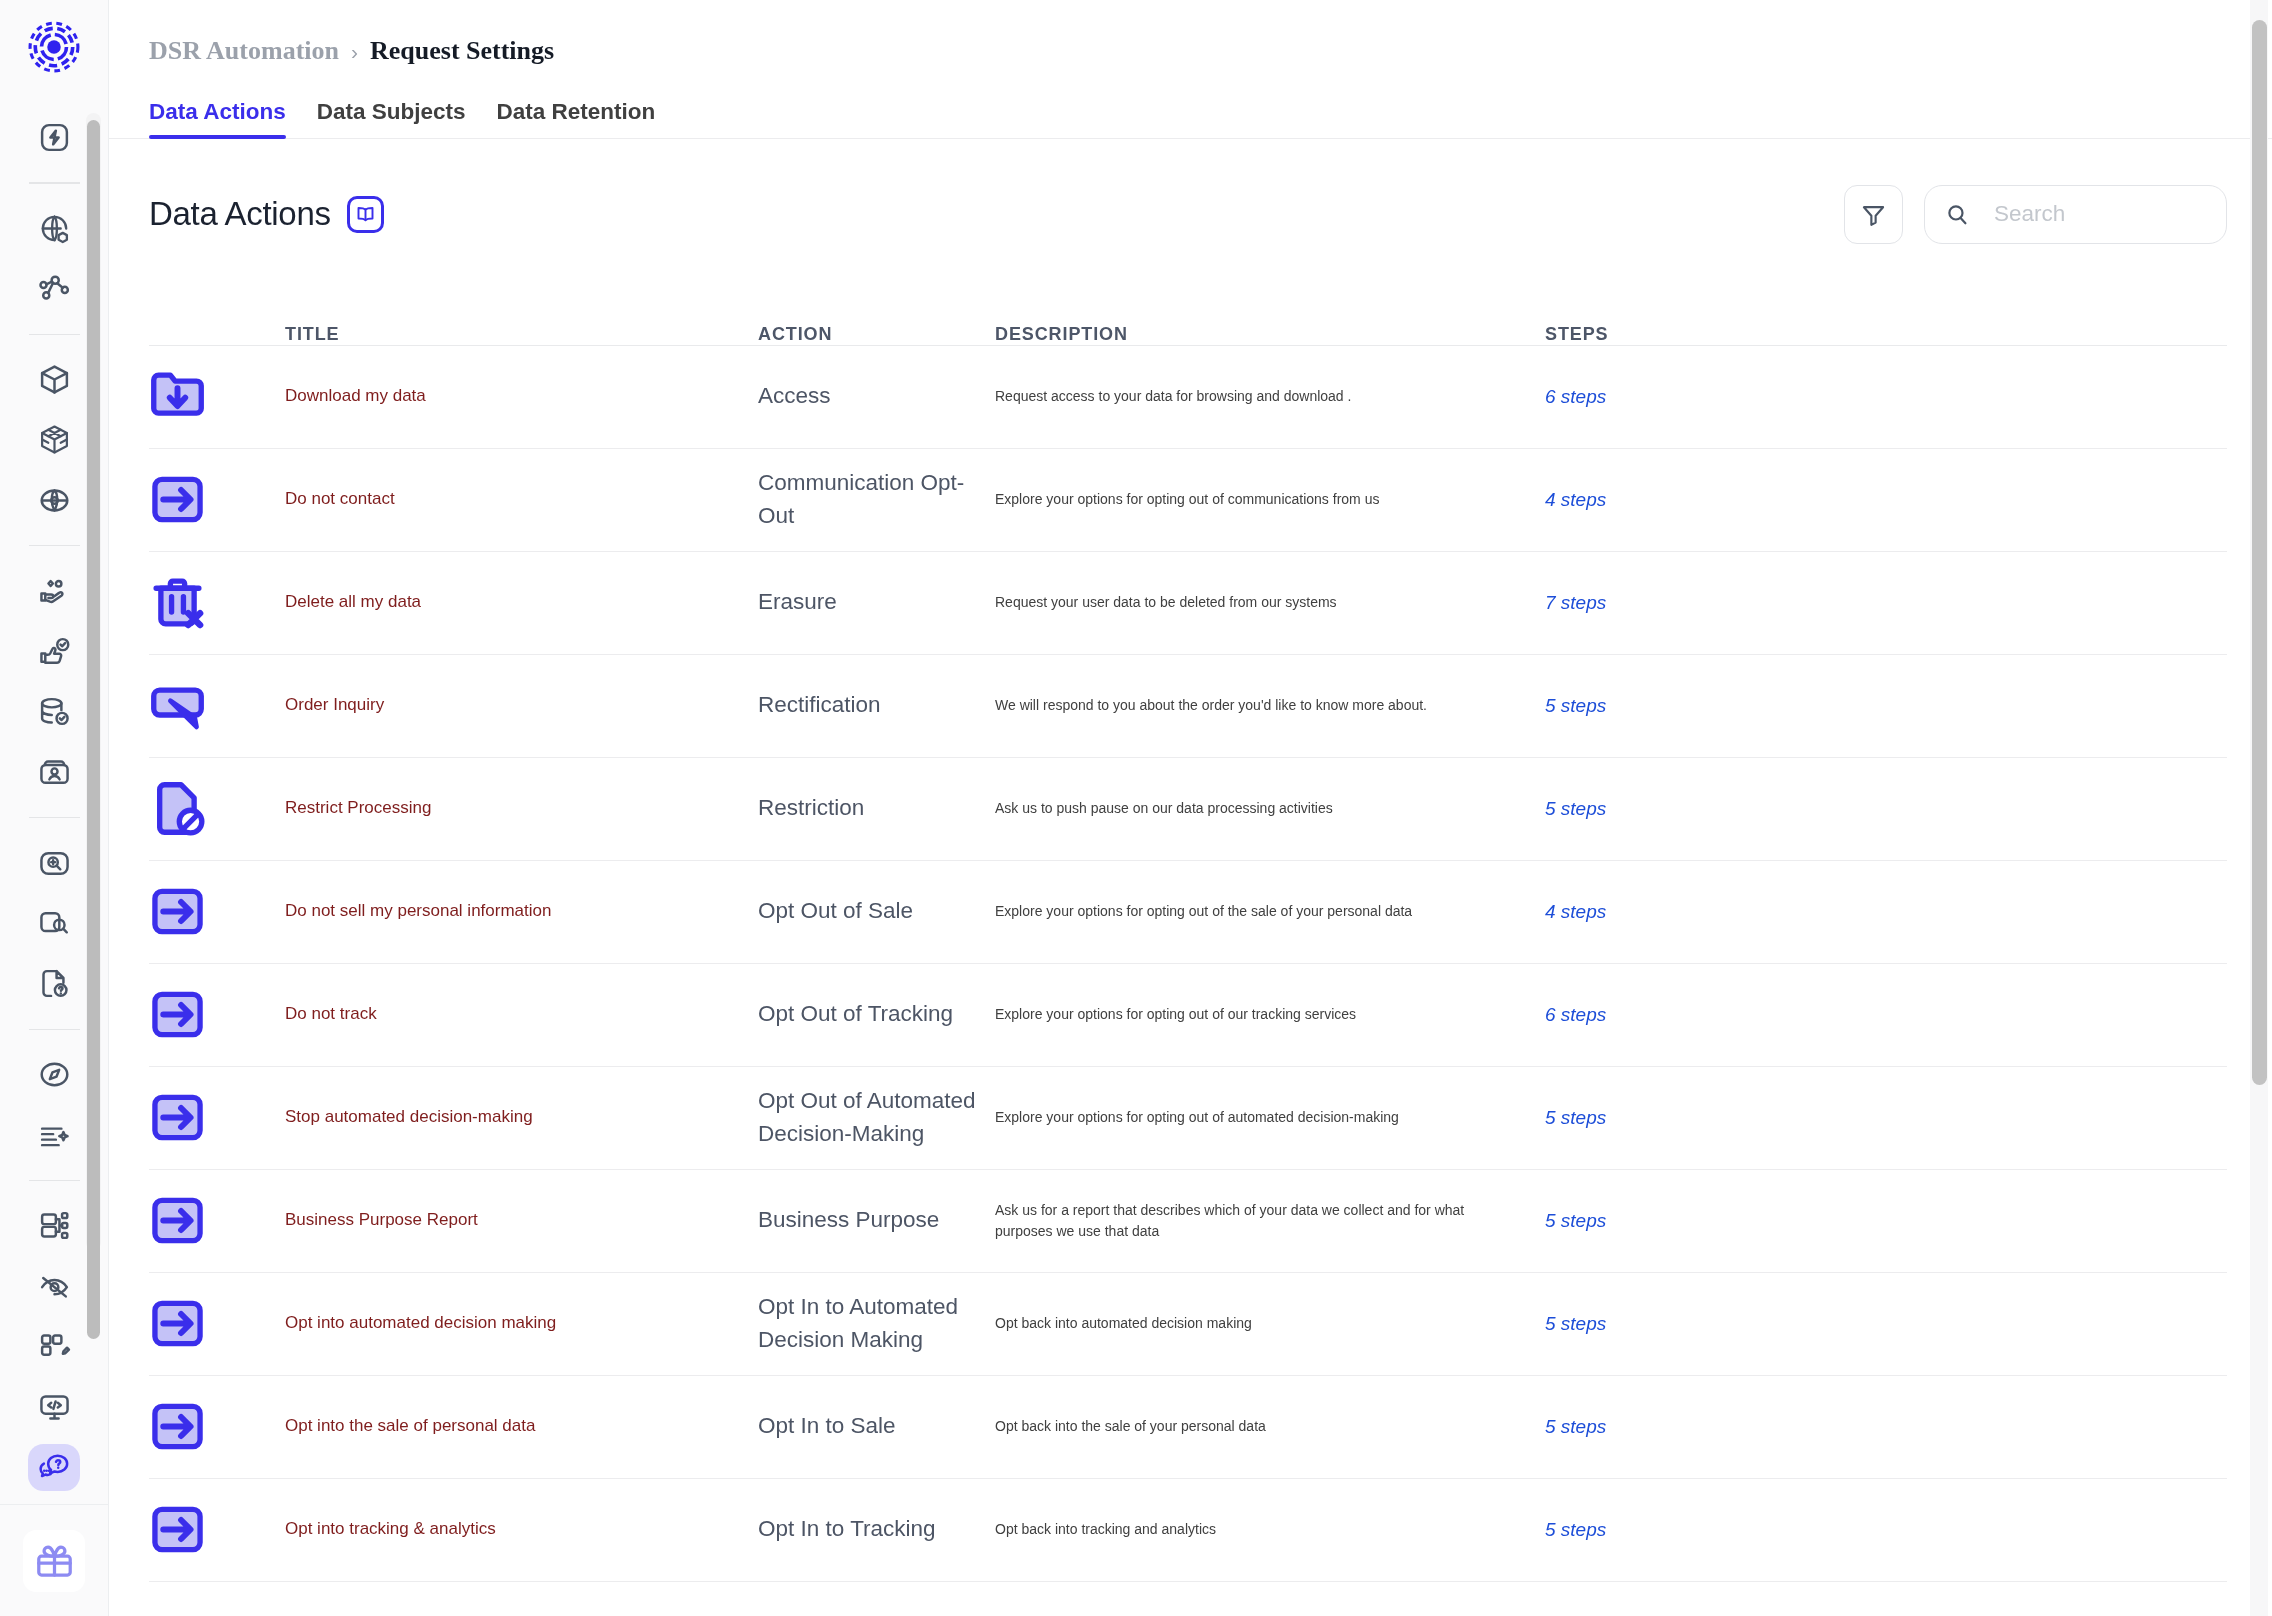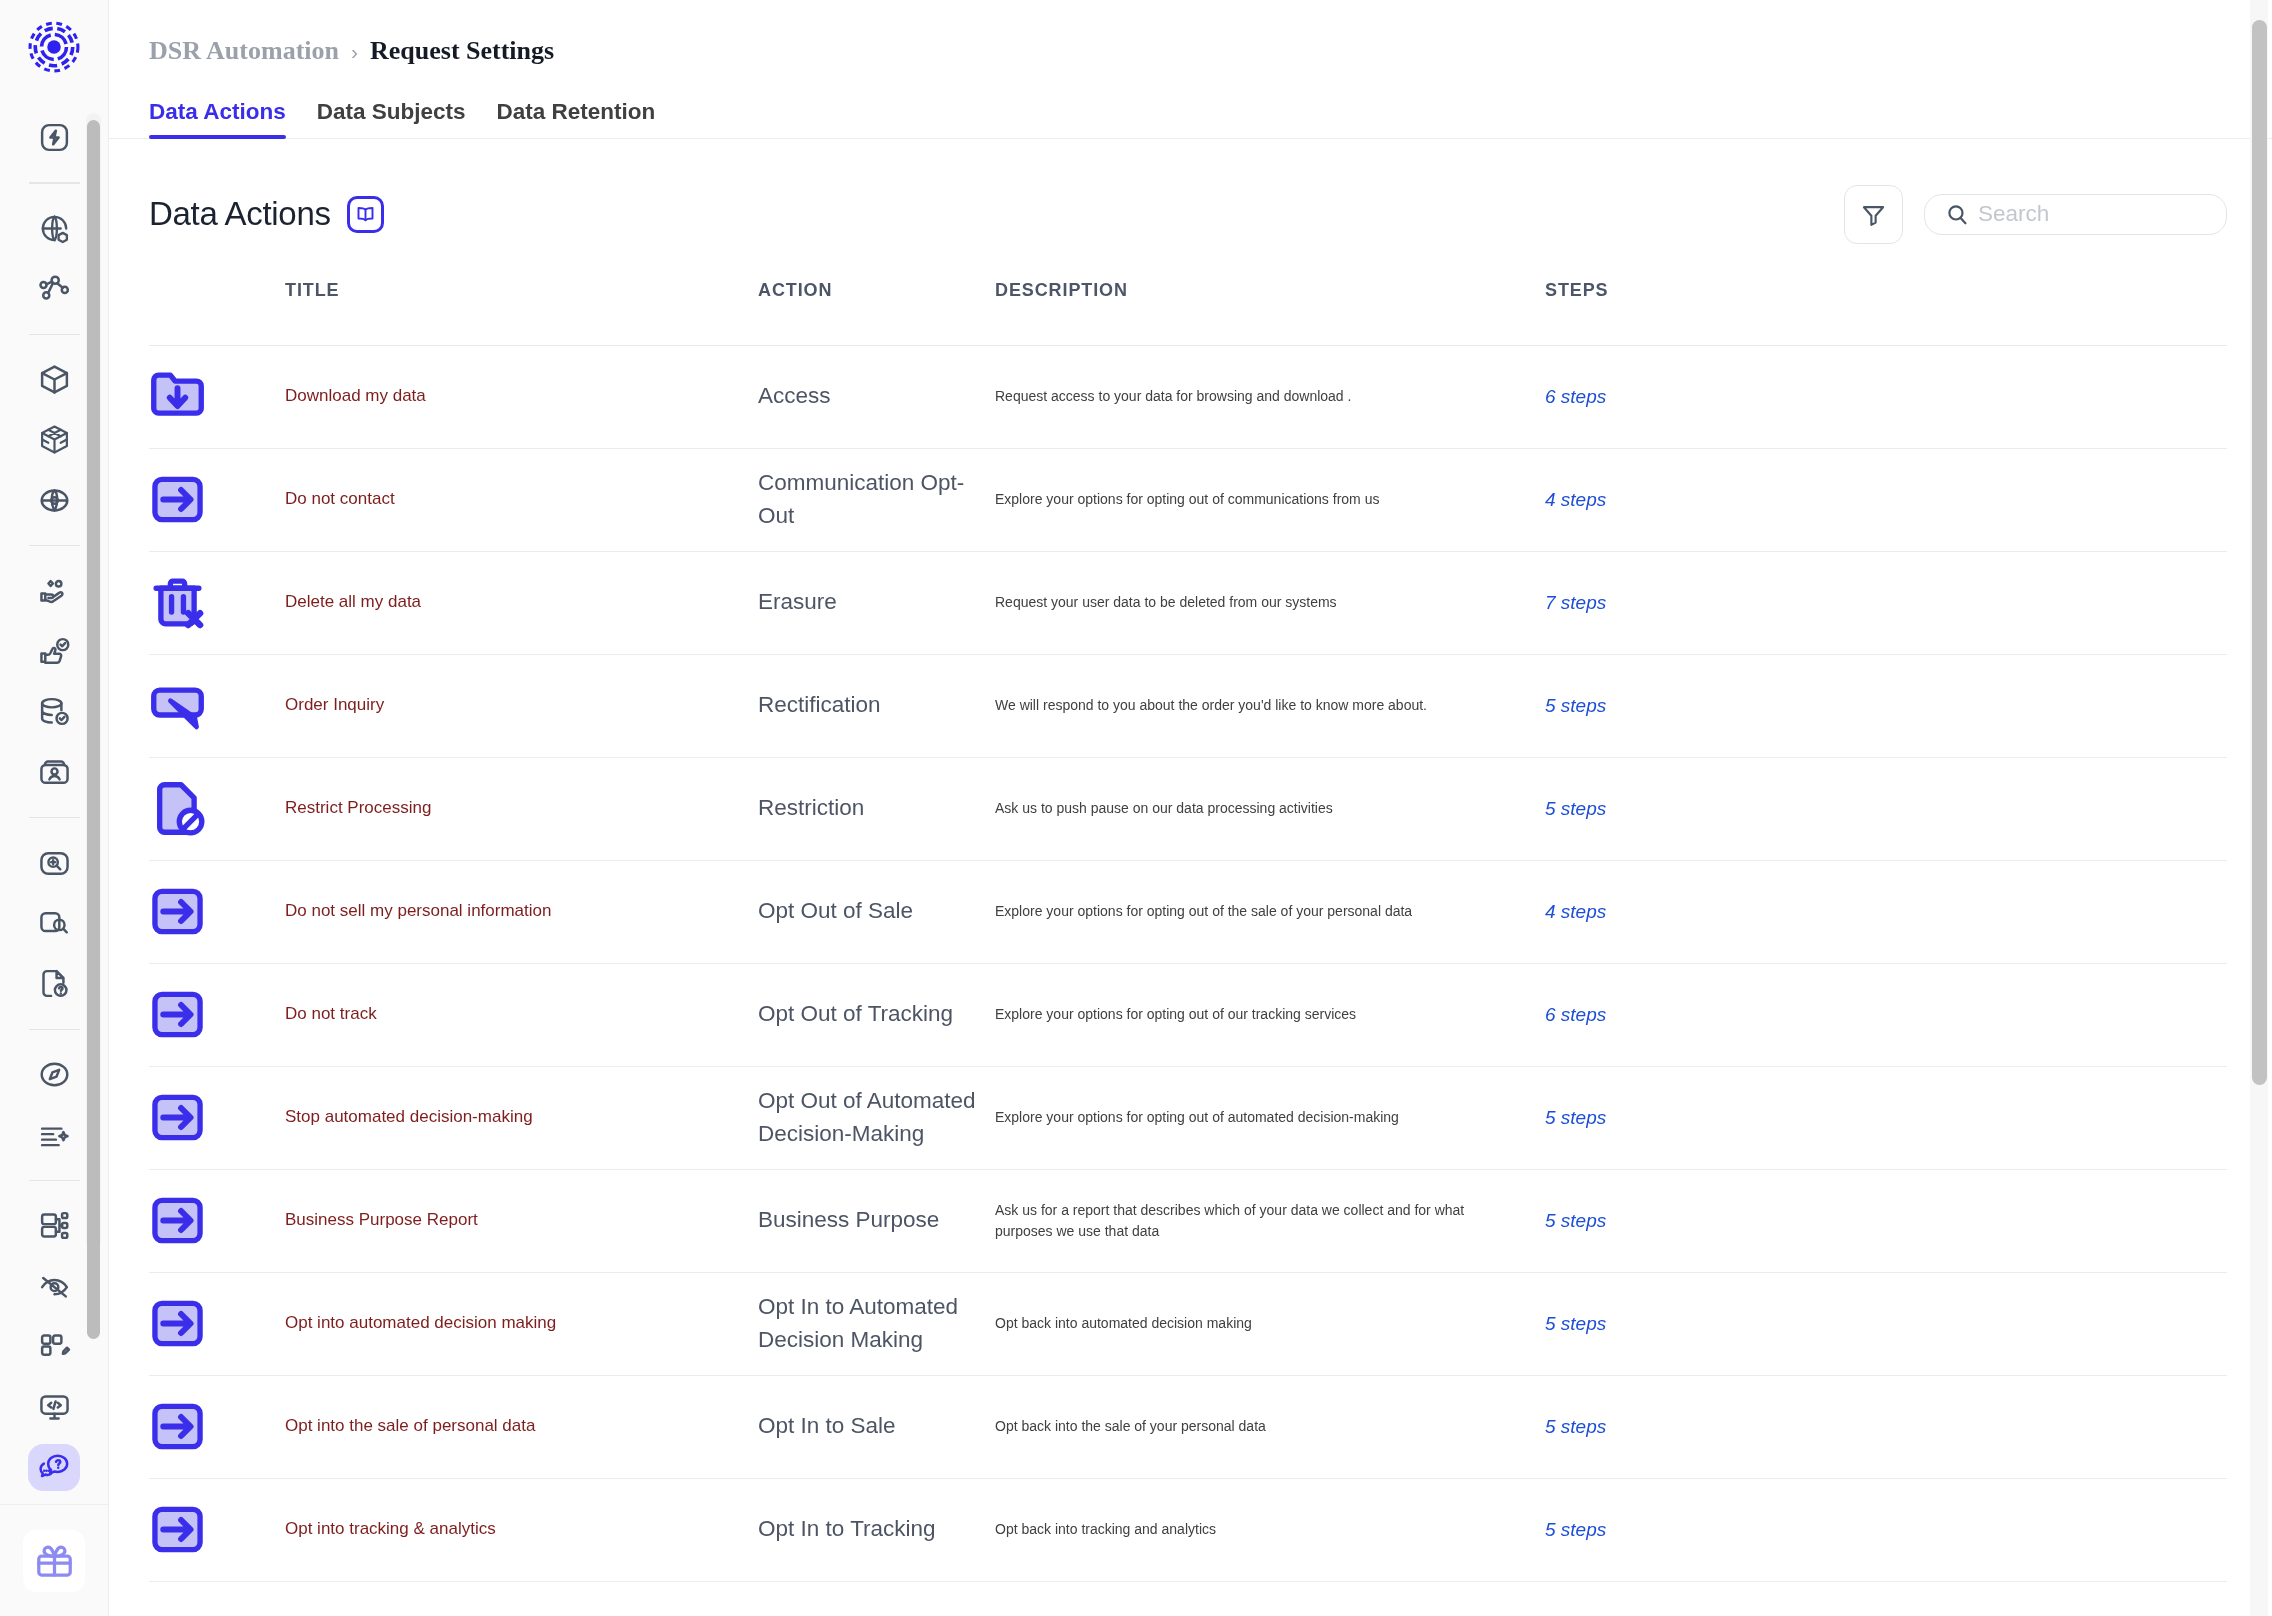--- a/index.html
+++ b/index.html
@@ -126,35 +126,35 @@
   }
   .book-btn svg { width: 21px; height: 21px; color: #3a2eeb; }
 
   .sh-right { display: flex; align-items: center; gap: 21px; }
   .filter-btn {
     width: 59px; height: 59px; border: 1.8px solid #e2e4e8; border-radius: 13px;
     display: flex; align-items: center; justify-content: center; background: #fff;
   }
   .filter-btn svg { width: 27px; height: 27px; color: #4a5565; }
   .search-box {
-    width: 303px; height: 41px; border: 1.8px solid #e2e4e8; border-radius: 18px;
-    display: flex; align-items: center; gap: 8px; padding: 0 20px; background: #fff;
+    width: 303px; height: 59px; border: 1.8px solid #e2e4e8; border-radius: 18px;
+    display: flex; align-items: center; gap: 24px; padding: 0 20px; background: #fff;
   }
   .search-box svg { width: 25px; height: 25px; color: #4a5565; flex: 0 0 auto; }
   .search-input {
     border: none; outline: none; background: transparent;
     font-family: "Liberation Sans", sans-serif;
     font-size: 22.5px; color: #1b2230; width: 100%;
   }
   .search-input::placeholder { color: #c3c7cd; }
 
   
   .table { padding: 0 46px 0 40px; margin-top: 36px; }
   .thead {
-    display: flex; align-items: flex-start;
+    display: flex; align-items: flex-end;
     height: 66px;
     border-bottom: 1.8px solid #e9eaec;
   }
   .th {
     font-size: 18px; font-weight: 700; color: #4d5668;
     letter-spacing: 0.9px;
   }
   .c-icon  { flex: 0 0 136px; }
   .c-title { flex: 0 0 473px; }
   .c-action{ flex: 0 0 237px; }

